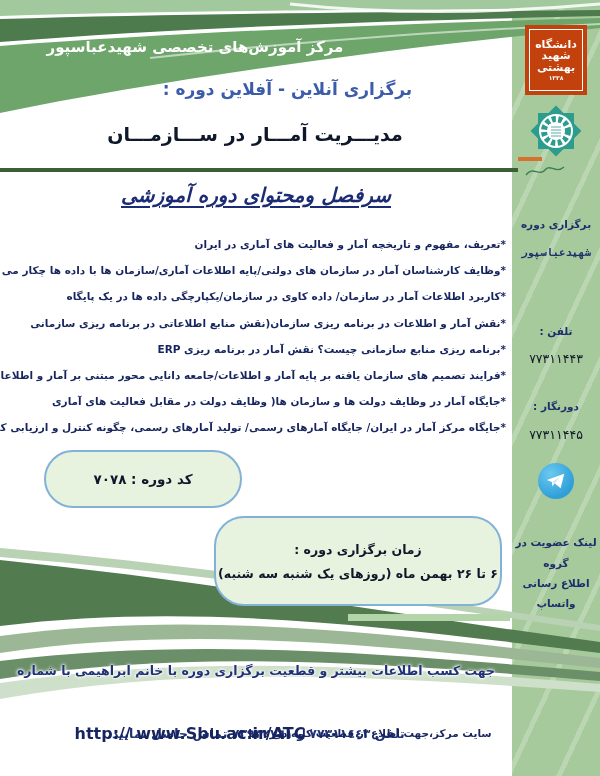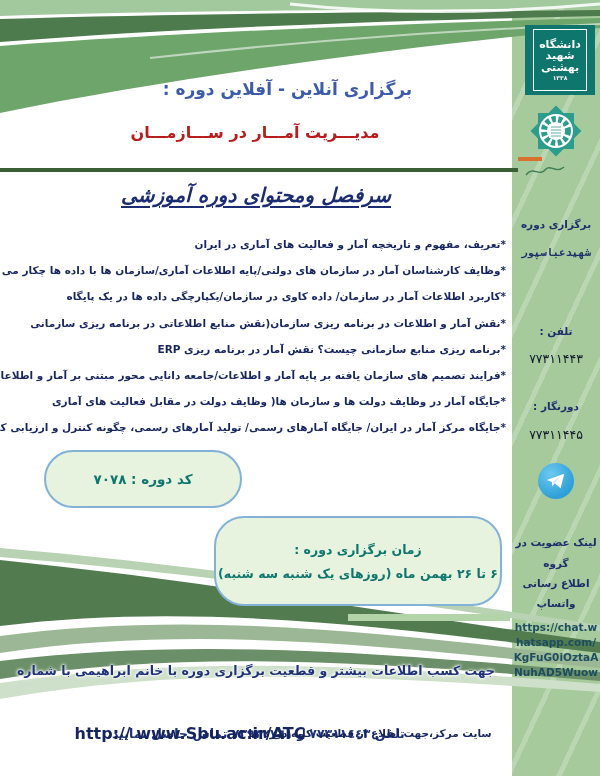--- a/index.html
+++ b/index.html
@@ -10,21 +10,21 @@
   
   .sidebar-bg{
     position:absolute;top:0;right:0;width:88px;height:776px;background:#a6ca9c;
   }
   .sidebar-bg::before{
     content:"";position:absolute;inset:0;
     background:repeating-linear-gradient(115deg,rgba(255,255,255,.22) 0 5px,rgba(255,255,255,0) 5px 46px);
   }
   .sidebar-content{position:absolute;top:0;right:0;width:88px;height:776px;z-index:5;text-align:center;}
   .sbu-logo{
-    position:absolute;top:25px;left:13px;width:70px;height:70px;background:#0f766e;
+    position:absolute;top:25px;left:13px;width:62px;height:70px;background:#c2410c;
     display:flex;align-items:center;justify-content:center;
   }
   .sbu-logo-inner{
     border:1px solid #fff;width:52px;height:60px;display:flex;flex-direction:column;
     align-items:center;justify-content:center;color:#fff;font-weight:bold;
     font-size:11px;line-height:1.05;direction:rtl;
   }
   .sbu-logo-year{font-size:6px;letter-spacing:1px;margin-top:2px;}
   .emblem{position:absolute;top:103px;left:16px;}
   .orange-dash{position:absolute;top:157px;left:6px;width:24px;height:4px;background:#d9712e;}
@@ -45,38 +45,38 @@
     font-size:10.5px;line-height:15px;word-break:break-all;text-align:center;cursor:pointer;
   }
   
   .top-waves{position:absolute;top:0;left:0;z-index:2;}
   .bottom-waves{position:absolute;top:540px;left:0;z-index:2;}
   
   .hdr{position:absolute;z-index:3;direction:rtl;text-align:center;font-weight:bold;white-space:nowrap;}
   .center-name{top:38px;left:20px;width:350px;color:#ffffff;font-size:15px;}
   .delivery{top:79px;left:100px;width:375px;color:#3c5cab;font-size:17px;
     text-shadow:0 0 2px #fff,0 0 3px #fff,1px 1px 2px #fff;}
-  .course-title{top:123px;left:60px;width:390px;color:#b91c1c;font-size:16px;
+  .course-title{top:123px;left:60px;width:390px;color:#0f172a;font-size:19px;
     text-shadow:0 0 2px #fff,0 0 3px #fff,1px 1px 2px #fff;}
   .hdr-divider{position:absolute;top:168px;left:0;width:518px;height:4px;background:#3a5f35;z-index:3;}
   
   .section-title{
     position:absolute;top:183px;left:0;width:512px;text-align:center;direction:rtl;
     color:#1b2c74;font-weight:bold;font-style:italic;font-size:20px;z-index:3;
   }
   .section-title span{text-decoration:underline;text-underline-offset:4px;}
   .topics{
     position:absolute;top:231px;right:94px;width:500px;direction:rtl;text-align:right;
     color:#17255f;font-weight:bold;font-size:10.5px;line-height:26.2px;z-index:3;
   }
   .topics div{white-space:nowrap;}
   .pill{
     position:absolute;background:#e7f2df;border:2px solid #82b2d8;border-radius:30px;
     display:flex;flex-direction:column;align-items:center;justify-content:center;
-    direction:rtl;color:#0f766e;font-weight:bold;z-index:3;
+    direction:rtl;color:#0f172a;font-weight:bold;z-index:3;
   }
   .code-pill{top:450px;left:44px;width:194px;height:54px;font-size:13.5px;}
   .sched-pill{top:516px;left:214px;width:284px;height:86px;font-size:12.5px;gap:9px;}
   .green-rule{position:absolute;top:614px;left:348px;width:162px;height:7px;background:#b2d4a8;z-index:3;}
   
   .contact-1,.contact-2{
     position:absolute;left:0;width:512px;text-align:center;direction:rtl;color:#1f3278;
     font-weight:bold;font-size:12.5px;z-index:4;white-space:nowrap;
     text-shadow:0 0 2px #fff,0 0 3px #fff,0 0 4px #fff;
   }
@@ -99,20 +99,21 @@
   <div class="sidebar-bg"></div>
 
   <svg class="top-waves" width="600" height="132" viewBox="0 0 600 132">
     <path d="M0,0 L600,0 L600,8 C420,11 190,9 0,16 Z" fill="#a2c89e"></path>
     <path d="M0,19 C200,13 420,12 600,10 L600,16 C420,20 200,26 0,42 Z" fill="#4e7b4e"></path>
     <path d="M0,46 C200,31 420,23 600,18 L600,28 C410,46 180,76 0,113 Z" fill="#6da56b"></path>
     <path d="M290,4 C400,16 510,12 600,4" stroke="#ffffff" stroke-width="3" fill="none" opacity="0.85"></path>
     <path d="M150,58 C330,38 470,30 600,24" stroke="#ffffff" stroke-width="2" fill="none" opacity="0.55"></path>
   </svg>
 
+  <div class="hdr center-name">مرکز آموزش‌های تخصصی شهیدعباسپور</div>
   <div class="hdr delivery">برگزاری آنلاین - آفلاین دوره :</div>
   <div class="hdr course-title">مدیـــریت آمـــار در ســـازمـــان</div>
   <div class="hdr-divider"></div>
 
   <div class="section-title">
     <span>سرفصل ومحتوای دوره آموزشی</span>
   </div>
 
   <div class="topics">
     <div>*تعریف، مفهوم و تاریخچه آمار و فعالیت های آماری در ایران</div>
@@ -183,16 +184,15 @@
       <svg width="22" height="22" viewBox="0 0 24 24">
         <path d="M2,11 L21,4 L17,20 L10.5,14.5 L8,18 L7.5,13 Z" fill="#ffffff"></path>
         <path d="M10.5,14.5 L17,7 L8,13" fill="#cfe6f4"></path>
       </svg>
     </div>
 
     <div class="wa-line" style="top:536px;">لینک  عضویت در</div>
     <div class="wa-line" style="top:557px;">گروه</div>
     <div class="wa-line" style="top:577px;">اطلاع رسانی</div>
     <div class="wa-line" style="top:597px;">واتساپ</div>
-    <div class="wa-url">https://chat.whatsapp.com/KgFuG0iOztaANuhAD5Wuow</div>
   </div>
 
 </div>
 
 </body></html>

